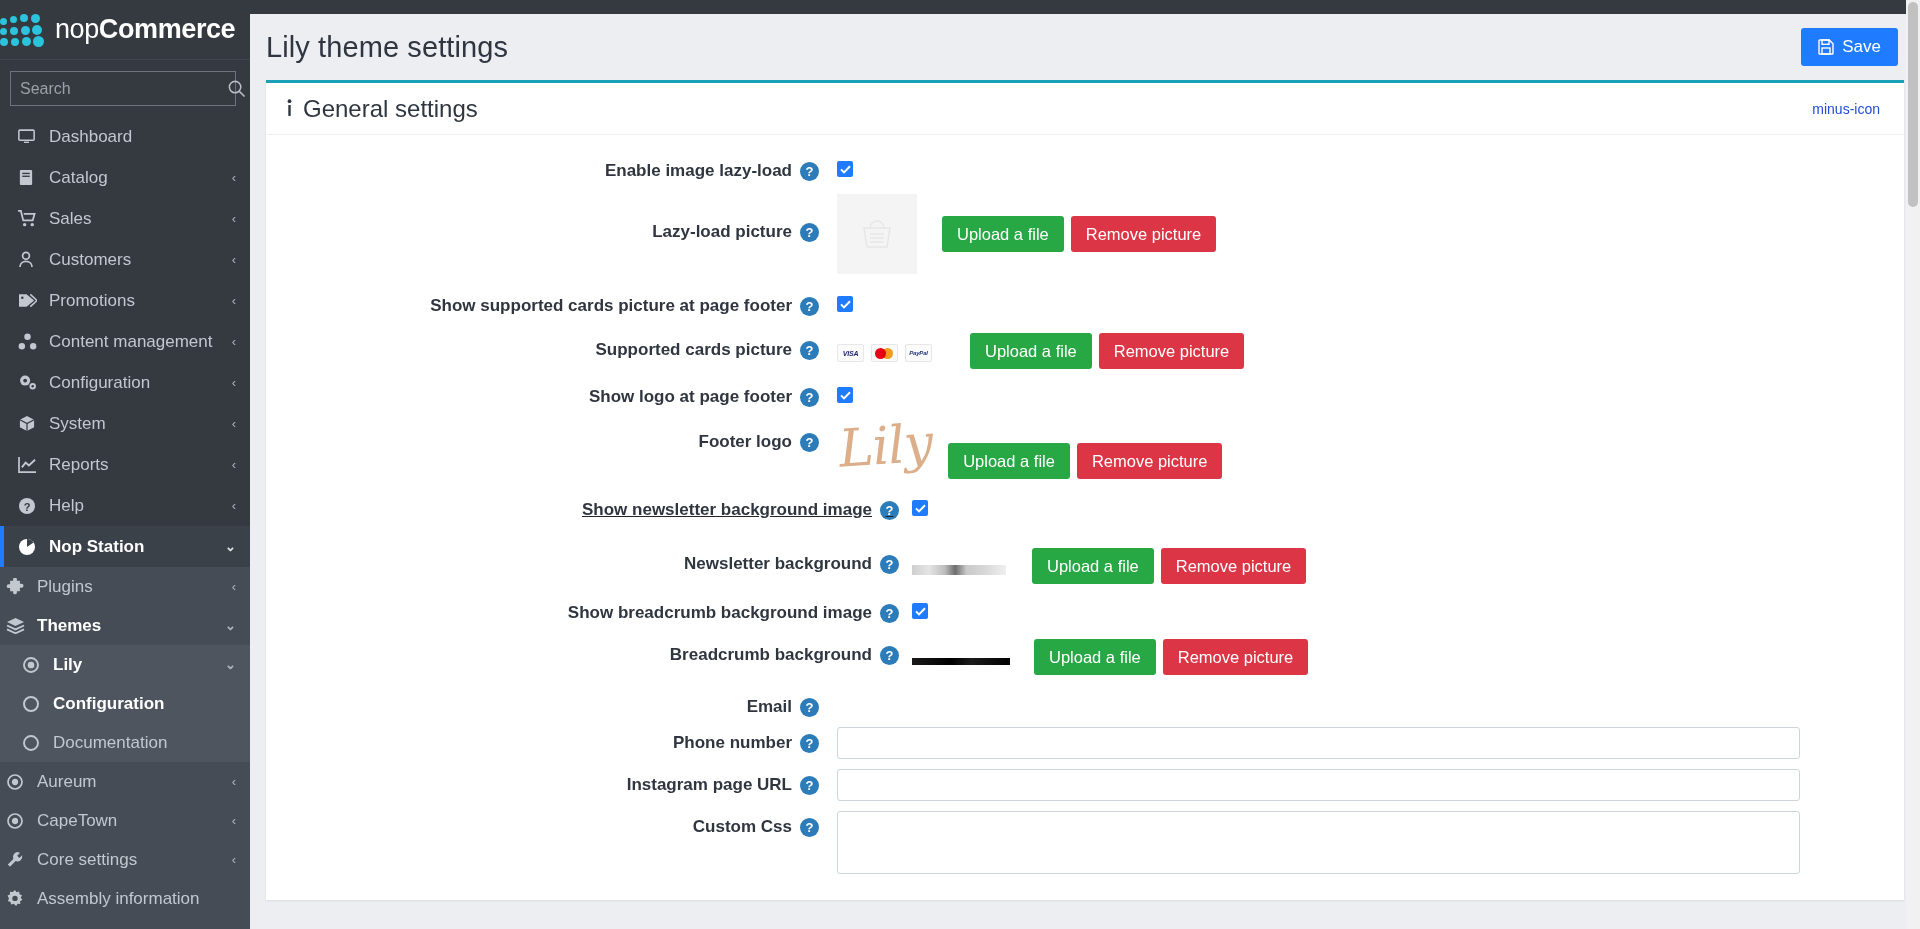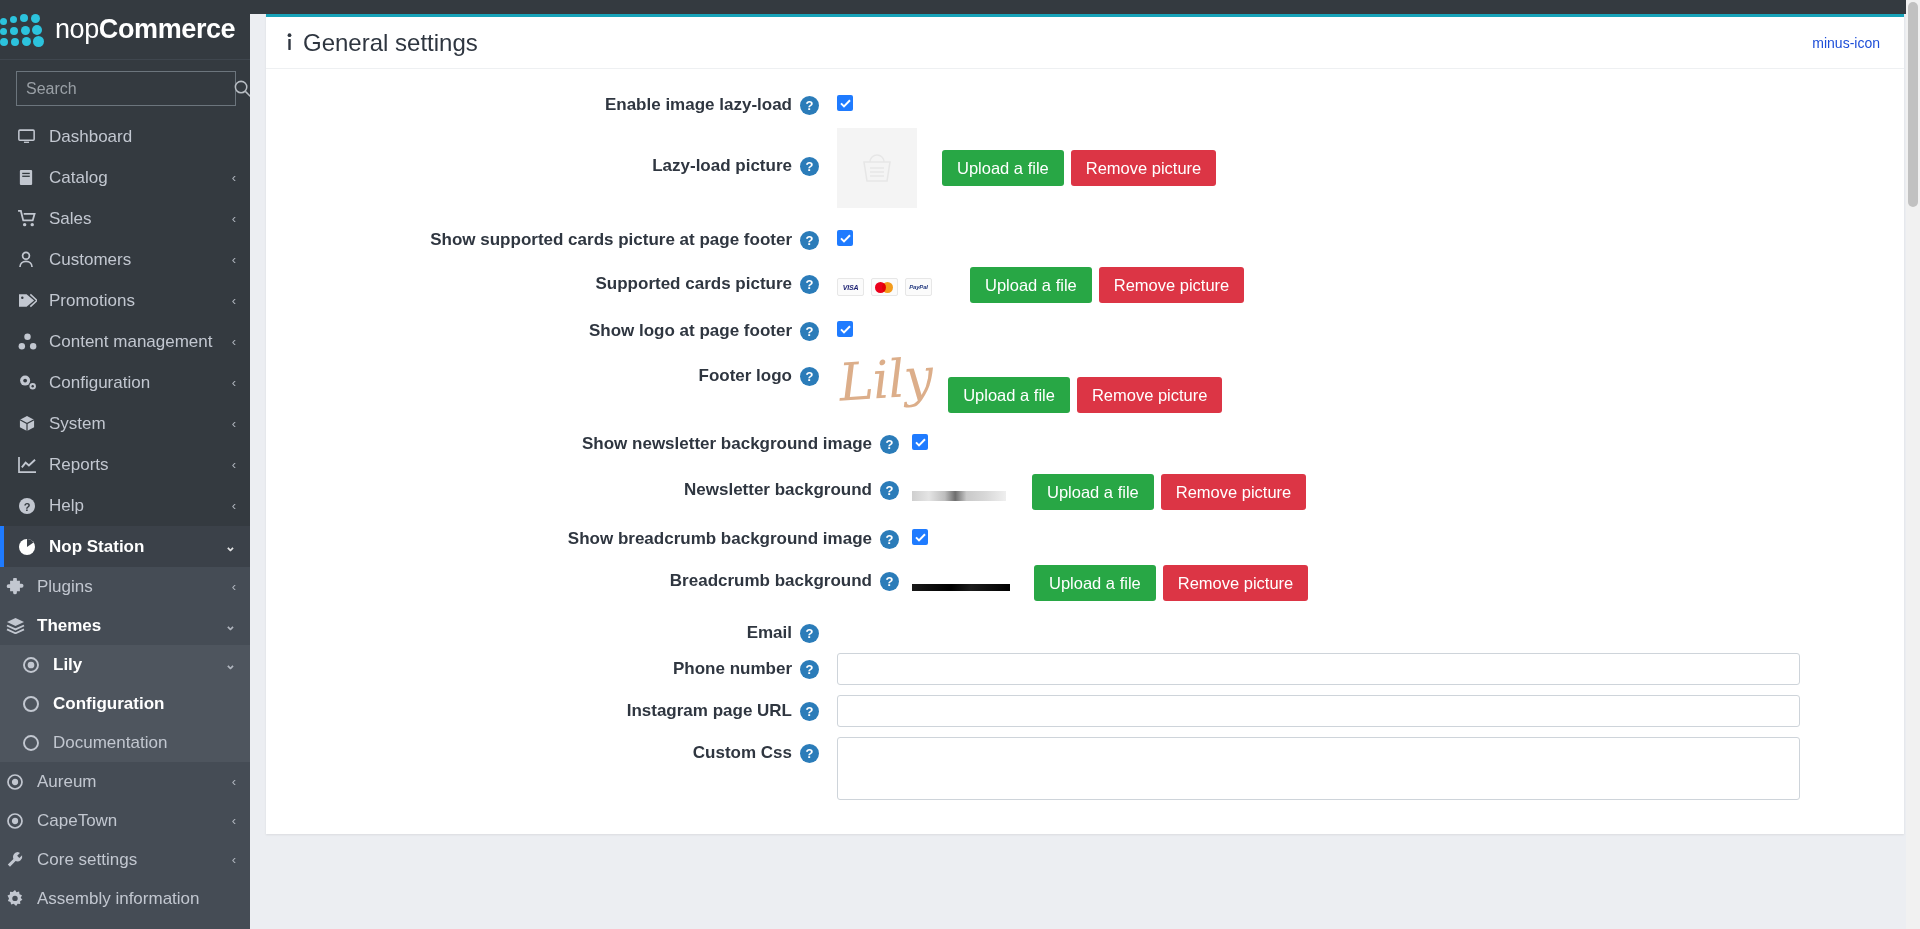--- a/index.html
+++ b/index.html
@@ -34,21 +34,21 @@
     background: #2cc3dd;
   }
   .brand-text {
     color: #fff; font-size: 27px; letter-spacing: -0.4px;
     font-family: "Liberation Sans", sans-serif; margin-left: 3px;
     white-space: nowrap;
   }
   .brand-text b { font-weight: 700; }
   .brand-text span { font-weight: 400; }
 
-  .search-wrap { padding: 11px 14px 8px 16px; }
+  .search-wrap { padding: 11px 14px 8px 10px; }
   .search-box {
     display: flex; align-items: center;
     border: 1px solid #6c757d;
     background: #343a40;
     height: 35px;
     padding: 0 9px;
   }
   .search-box input {
     flex: 1; background: transparent; border: 0; outline: none;
     color: #cfd3d8; font-size: 16px;
@@ -505,20 +505,33 @@
           <span class="chev"></span>
         </div>
       </div>
 
     </nav>
   </aside>
 
   <main class="main">
     <div class="topbar"></div>
 
+    <div class="page-head">
+      <h1 class="page-title">Lily theme settings</h1>
+      <button class="btn-save">
+        <span class="fi">
+          <svg width="16" height="16" viewBox="0 0 16 16" fill="none" stroke="#fff" stroke-width="1.4">
+            <path d="M1 1.8A.8.8 0 0 1 1.8 1h9.4L15 4.8v9.4a.8.8 0 0 1-.8.8H1.8a.8.8 0 0 1-.8-.8z"></path>
+            <rect x="4" y="1" width="7" height="4.3"></rect>
+              <rect x="4" y="9" width="8" height="6"></rect>
+          </svg>
+        </span>
+        <span>Save</span>
+      </button>
+    </div>
 
     <section class="card">
       <div class="card-head">
         <span class="ci">
           <svg width="7" height="19" viewBox="0 0 7 19" fill="#2f3640">
               <circle cx="3.5" cy="2.2" r="1.9"></circle>
               <rect x="2.3" y="6" width="2.4" height="11" rx=".4"></rect>
             </svg>
         </span>
         <span class="card-title">General settings</span>
@@ -617,21 +630,21 @@
           </div>
           <div class="ctrl" style="align-items:flex-start;gap:16px;">
             <div class="lily-logo">Lily</div>
             <div class="btns" style="margin-top:20px;">
               <button class="btn btn-green">Upload a file</button>
               <button class="btn btn-red">Remove picture</button>
             </div>
           </div>
         </div>
 
-        <div class="row" style="margin-bottom:20px;">
+        <div class="row" style="margin-bottom:28px;text-decoration:underline;">
           <div class="label" style="width:633px;flex:0 0 633px;">
             <span class="txt">Show newsletter background image</span>
             <span class="help">?</span>
           </div>
           <div class="ctrl" style="padding-left:13px;">
             <span class="cb">
               <svg width="11" height="9" viewBox="0 0 11 9" fill="none" stroke="#fff" stroke-width="2">
                   <path d="M1 4.4L4 7.4 10 1.3"></path>
                 </svg>
             </span>

